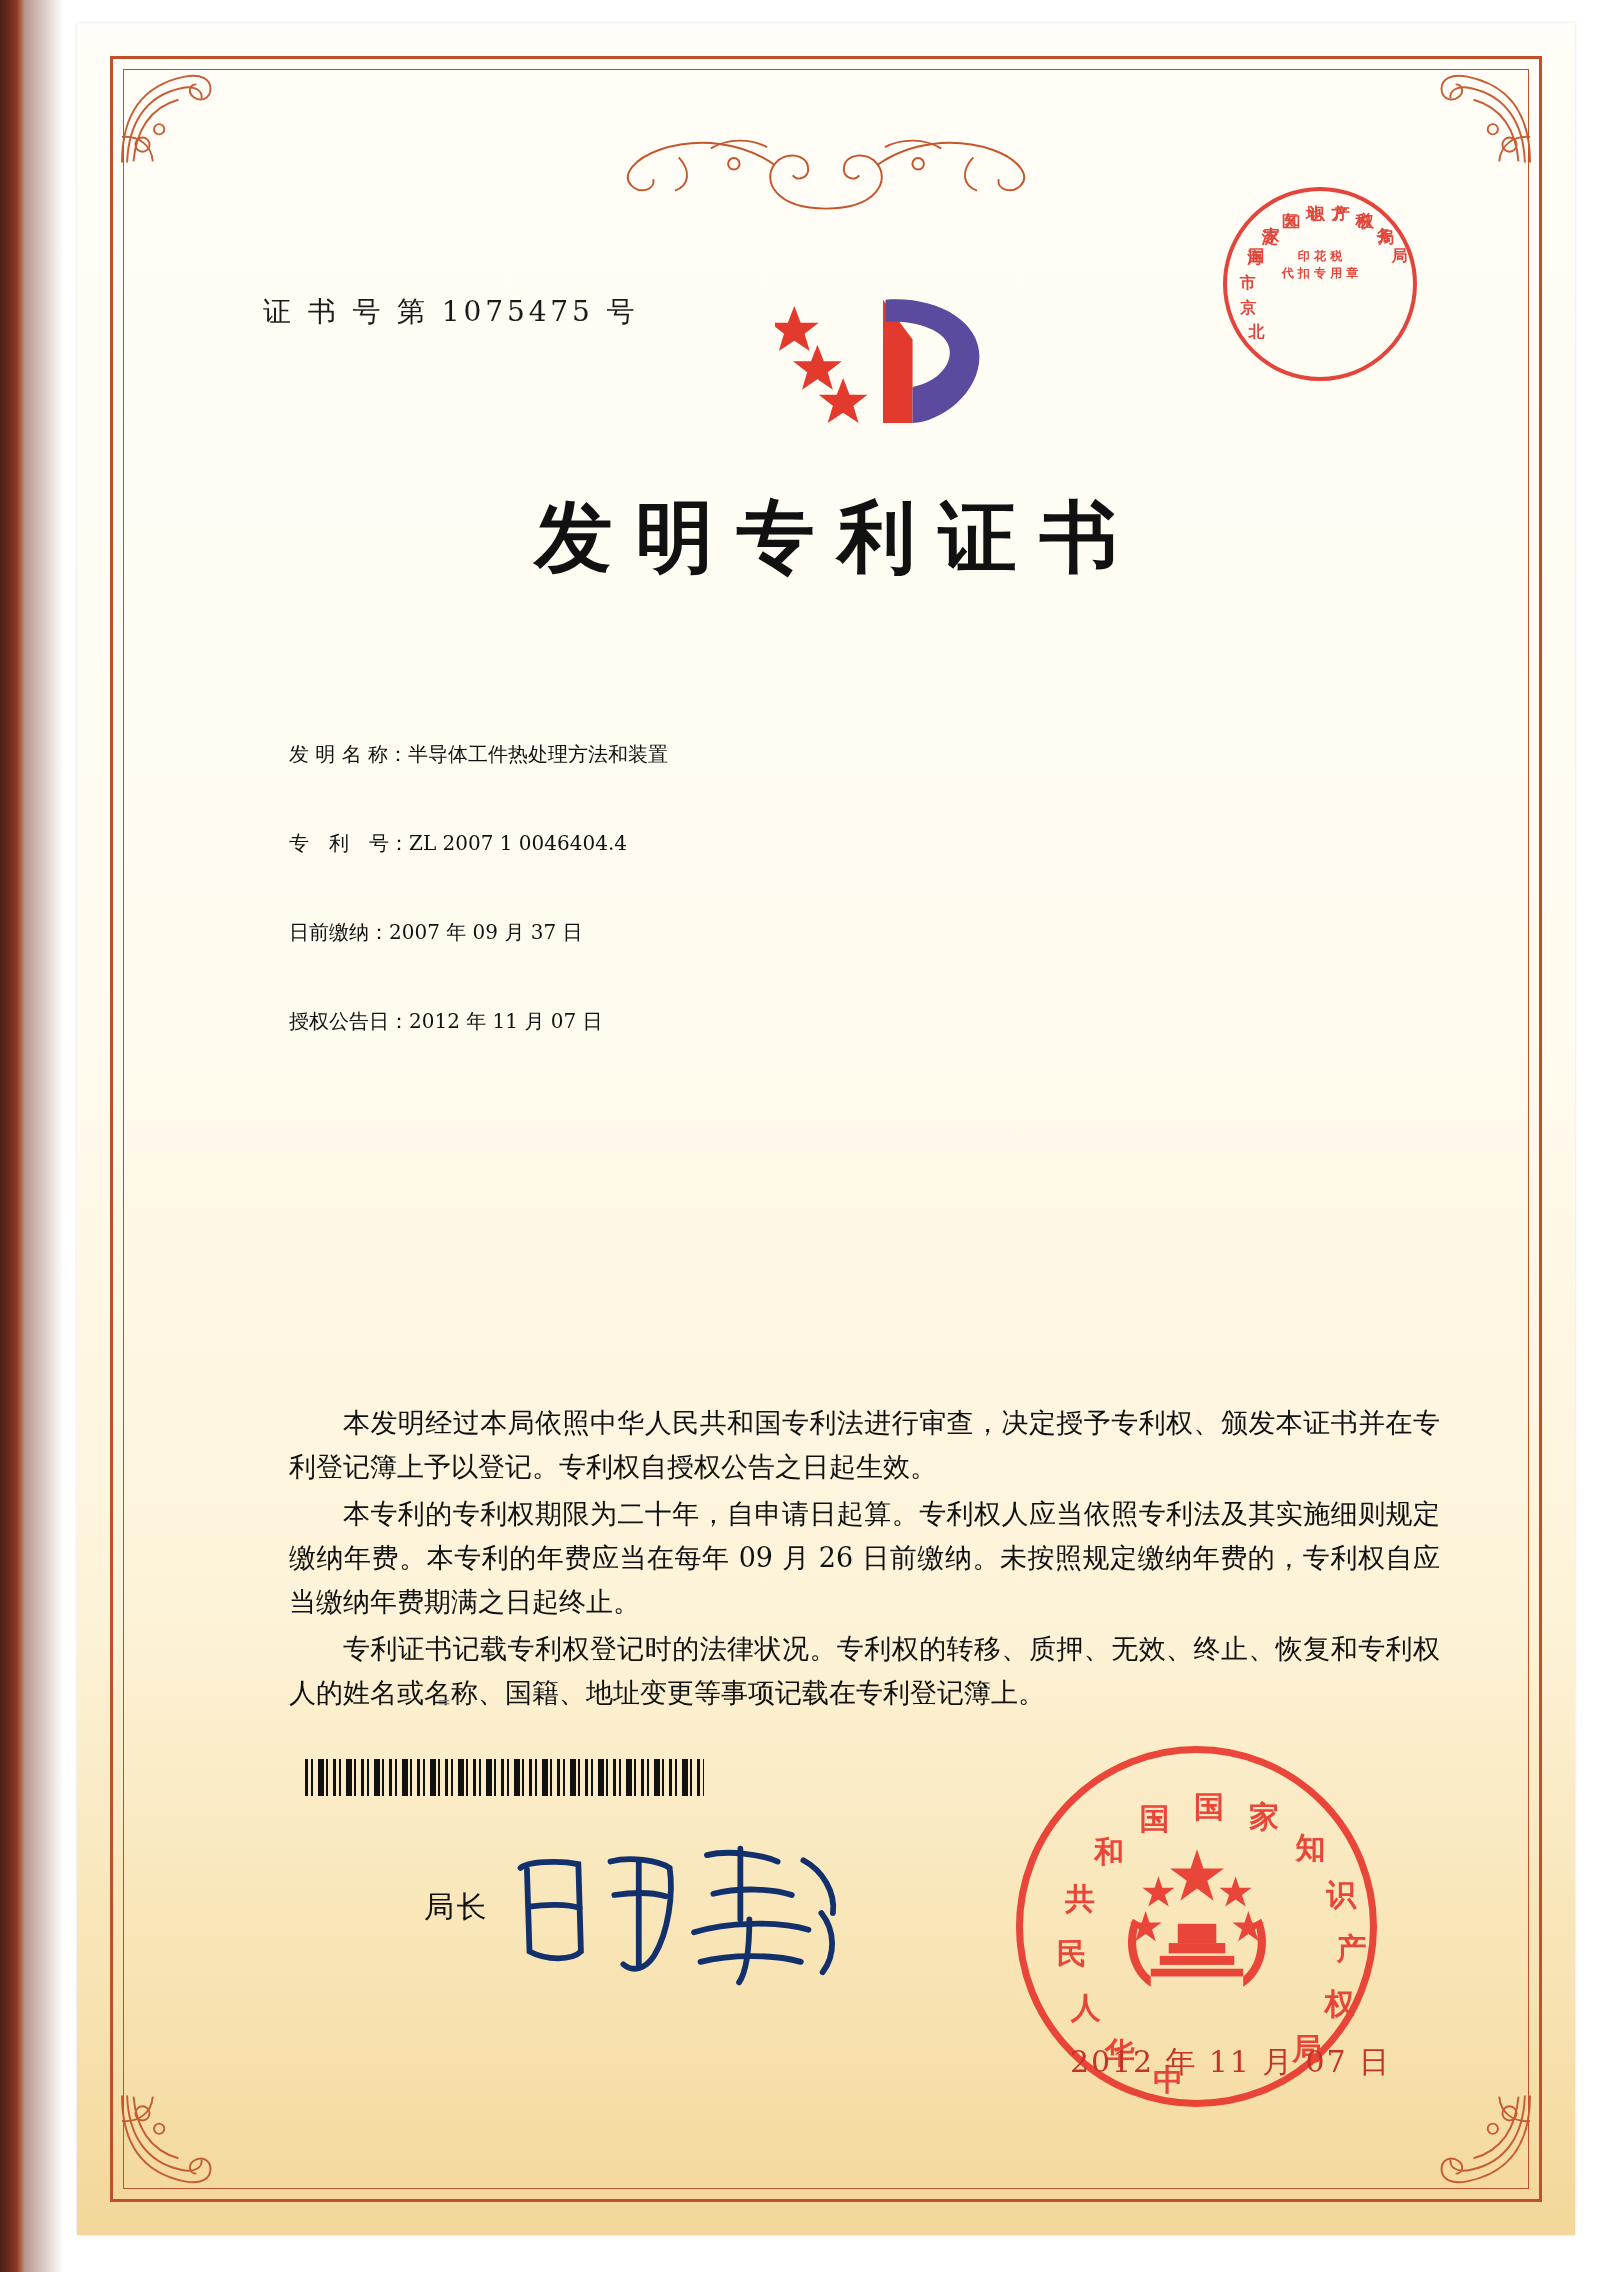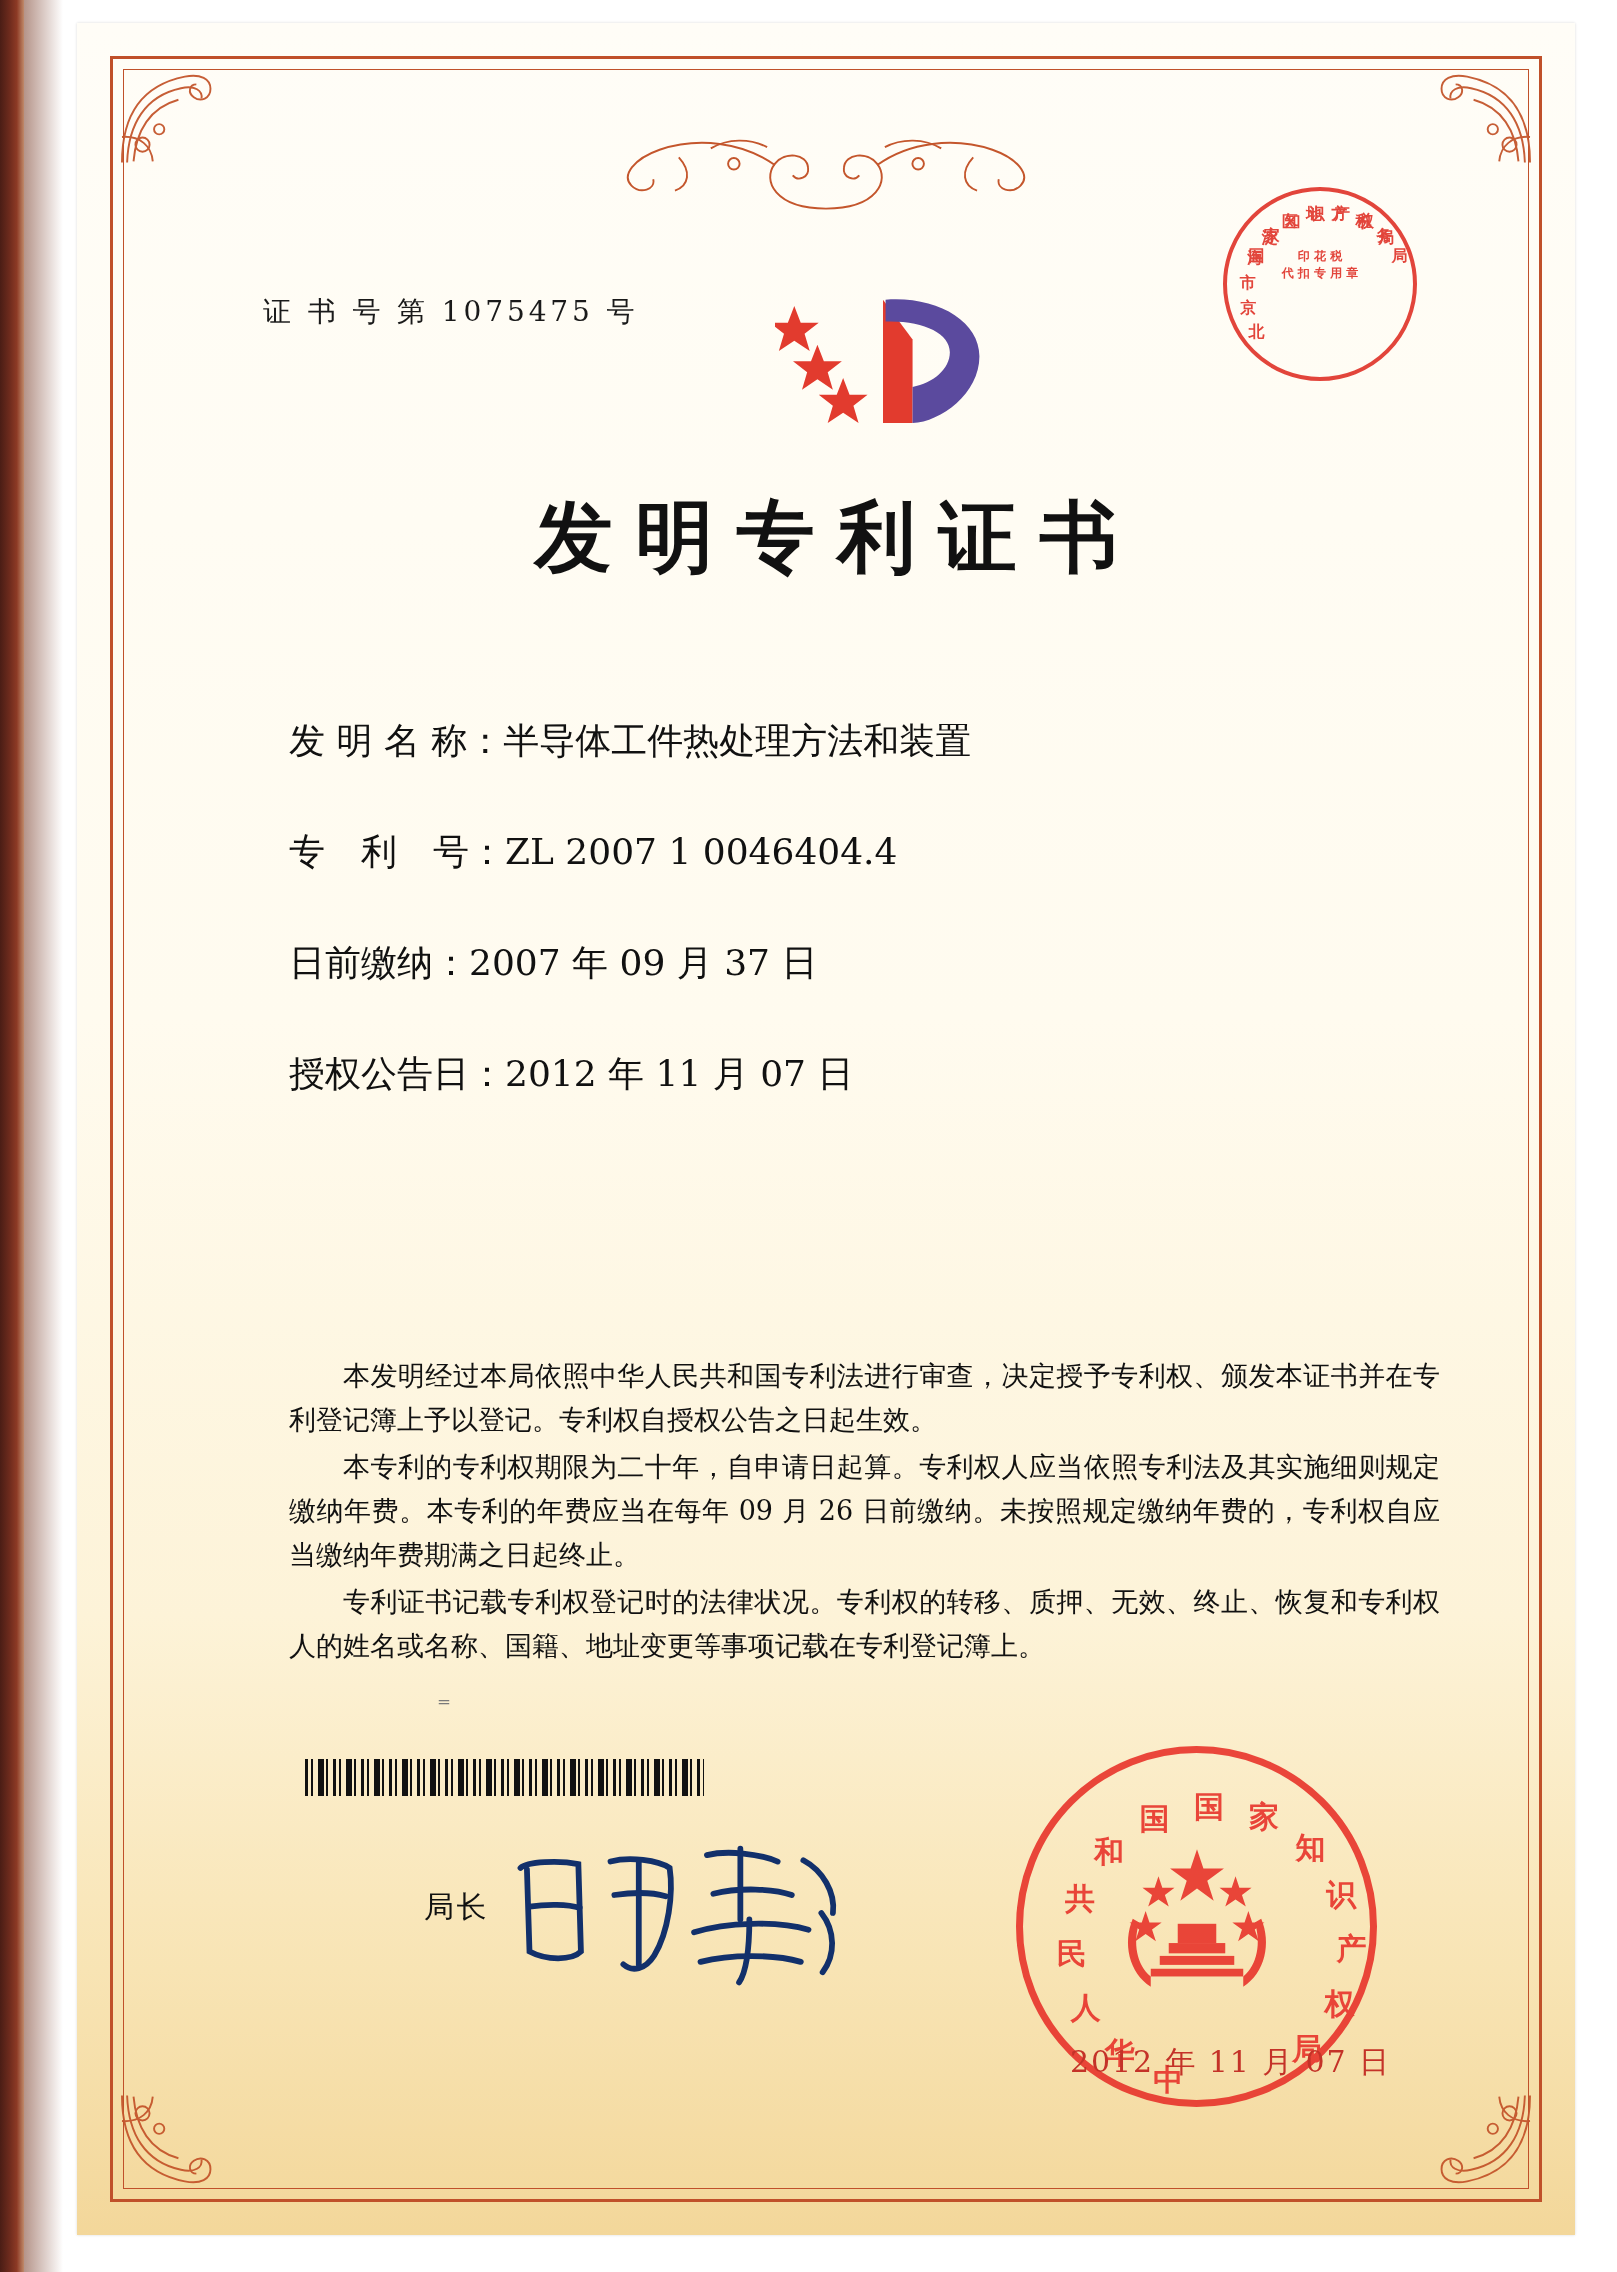--- a/index.html
+++ b/index.html
@@ -147,39 +147,40 @@
   }
 
   
   .fields {
     position: absolute;
     left: 212px;
     top: 694px;
     width: 1131px;
   }
   .field-row {
-    font-size: 36px;
+    font-size: 20px;
     color: #111;
     margin-bottom: 62px;
     white-space: nowrap;
+    margin-top: 24px;
   }
   .field-label {
     display: inline-block;
     color: #111;
   }
   .field-value {
     display: inline-block;
     color: #111;
   }
 
   
   .body-text {
     position: absolute;
     left: 212px;
-    top: 1331px;
+    top: 1378px;
     width: 1151px;
     font-size: 27px;
     line-height: 1.62;
     color: #111;
     text-align: justify;
   }
   .body-text p {
     margin: 0 0 3.9px 0;
     text-indent: 54px;
   }

